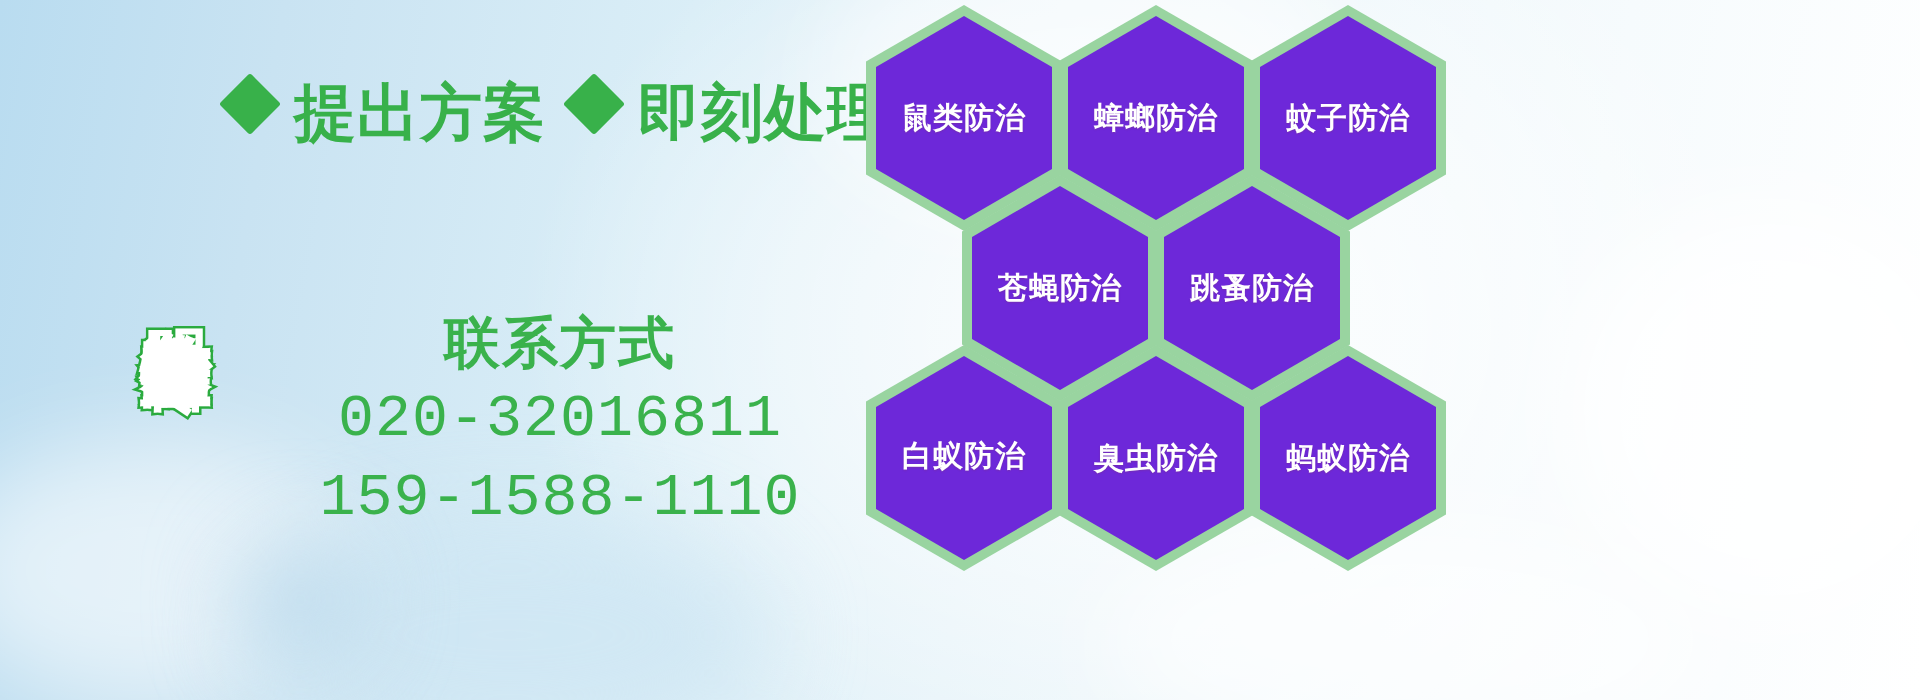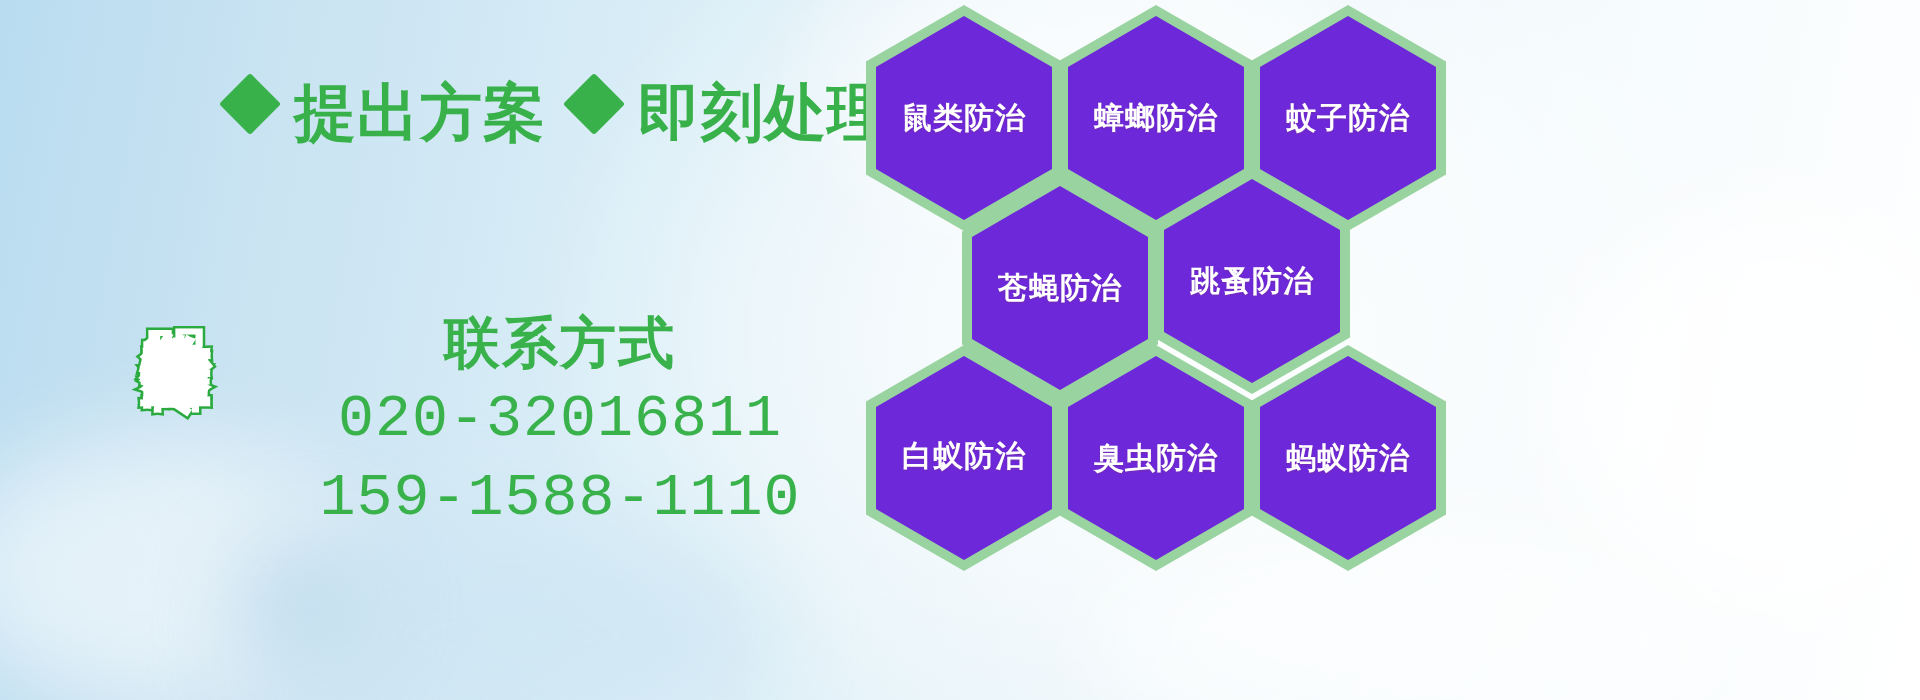--- a/index.html
+++ b/index.html
@@ -94,21 +94,21 @@
     color:#ffffff;font-size:30px;font-weight:bold;letter-spacing:1px;
     white-space:nowrap;line-height:1;
     text-shadow:0 1px 2px rgba(150,70,0,.18);
   }
   
   .hex.h1{left:10px;top:5px;}
   .hex.h2{left:202px;top:5px;}
   .hex.h3{left:394px;top:5px;}
   
   .hex.h4{left:106px;top:175px;}
-  .hex.h5{left:298px;top:168px;}
+  .hex.h5{left:298px;top:175px;}
   
   .hex.h6{left:10px;top:345px;font-family:Liberation Mono, monospace;}
   .hex.h7{left:202px;top:345px;align-items:center;}
   .hex.h8{left:394px;top:345px;}
 </style>
 </head>
 <body>
 
 <div id="banner">
 

